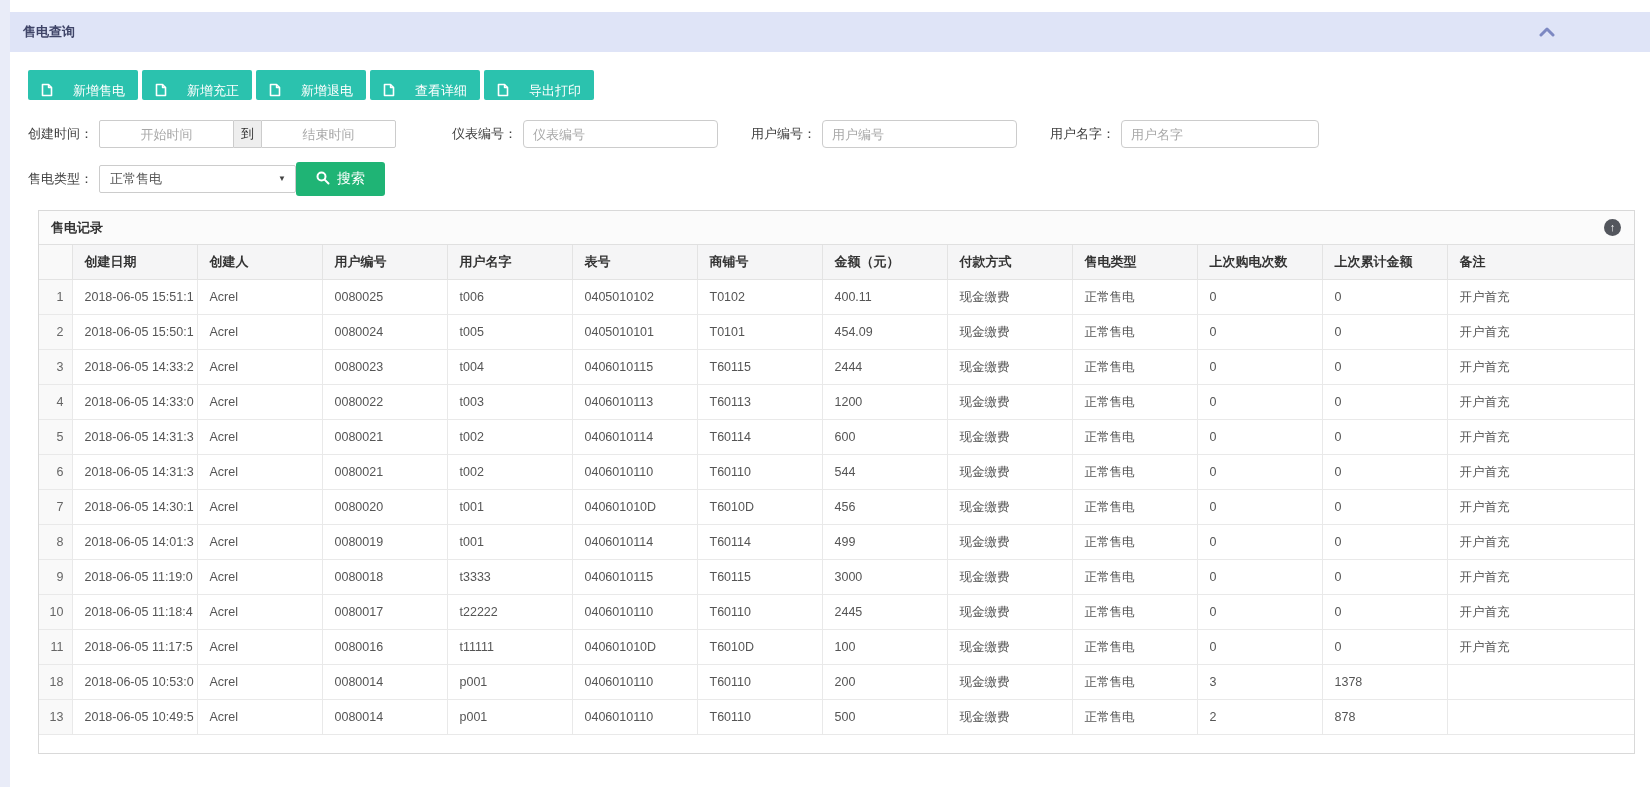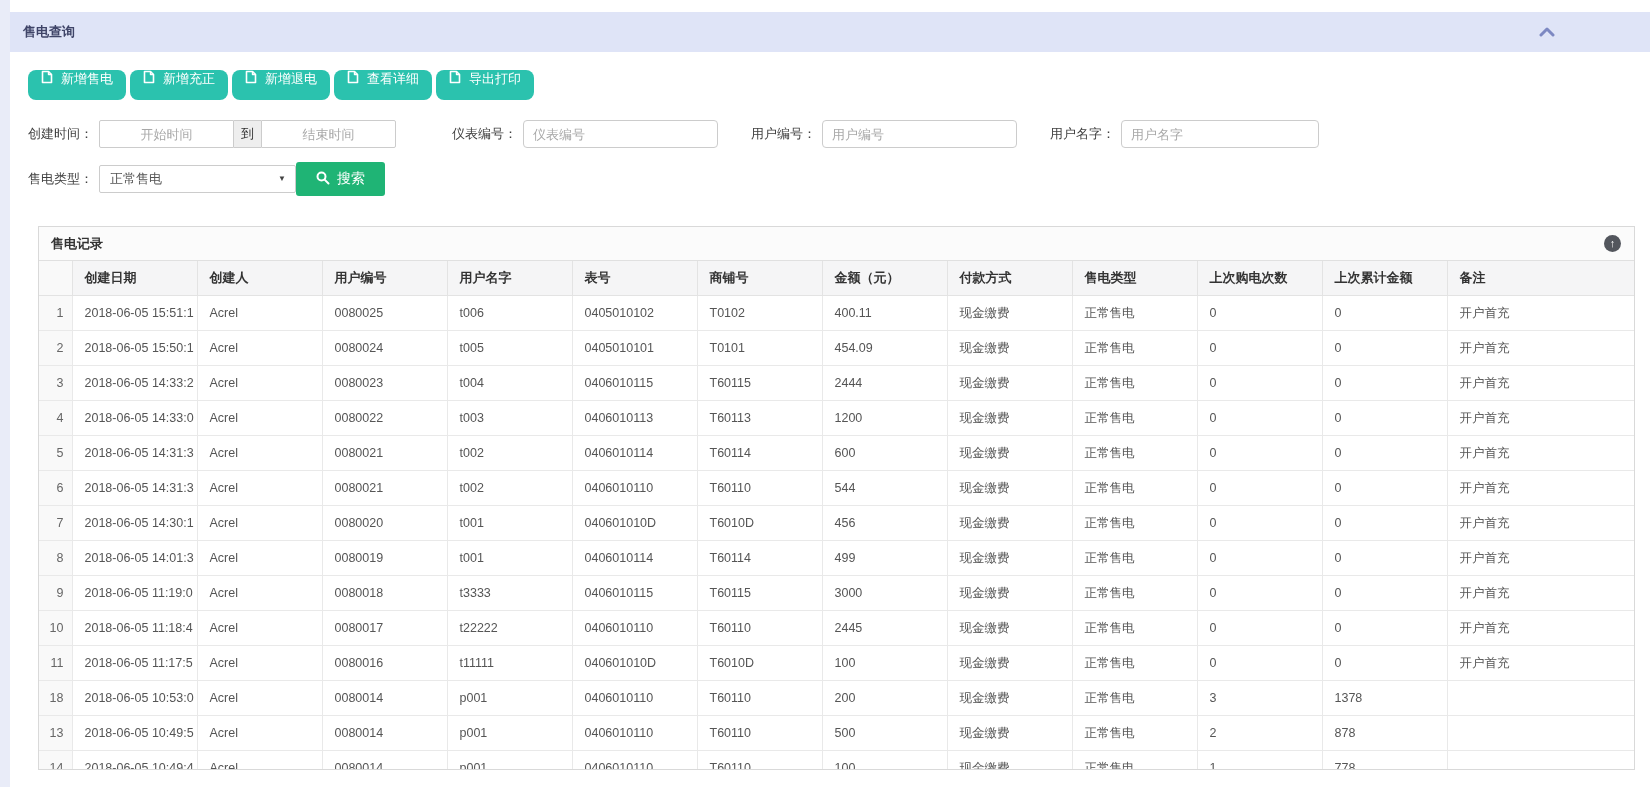--- a/index.html
+++ b/index.html
@@ -11,22 +11,22 @@
   
   .header-bar { position:absolute; left:10px; top:12px; right:0; height:40px;
     background:#dfe4f7; display:flex; align-items:center; }
   .header-title { font-size:13px; font-weight:bold; color:#3f4468; padding-left:13px; }
   .header-collapse { position:absolute; right:95px; top:13px; width:16px; height:14px; cursor:pointer; }
 
   
   .content { position:absolute; left:10px; top:52px; right:0; padding:18px 15px 0 18px; }
 
   .toolbar { display:flex; gap:4px; }
-  .tbtn { display:inline-flex; align-items:flex-start; gap:8px; height:30px; padding:0 13px;
-    background:#2bc2ae; color:#fff; font-size:13px; border:none; border-radius:8px; cursor:pointer;
+  .tbtn { display:inline-flex; align-items:flex-end; gap:20px; height:30px; padding:0 13px;
+    background:#2bc2ae; color:#fff; font-size:13px; border:none; border-radius:2px; cursor:pointer;
     font-family:inherit; }
 
   .filter-row { display:flex; align-items:center; font-size:13px; color:#404040; }
   .filter-row1 { margin-top:20px; }
   .filter-row2 { margin-top:14px; }
   .fgroup { display:flex; align-items:center; }
   .fgroup label { margin-right:6px; white-space:nowrap; }
   .fin { height:28px; border:1px solid #ccc; border-radius:4px; padding:0 9px;
     font-size:13px; color:#555; font-family:inherit; outline:none; background:#fff; }
   .fin::placeholder { color:#a8a8a8; }
@@ -40,21 +40,21 @@
 
   .selectbox { position:relative; width:197px; height:28px; border:1px solid #ccc; border-radius:2px;
     background:#fff; font-size:13px; color:#555; line-height:26px; padding:0 22px 0 10px; cursor:pointer; }
   .select-caret { position:absolute; right:9px; top:0; line-height:26px; font-size:8px; color:#444; }
 
   .search-btn { display:inline-flex; align-items:center; gap:7px; 
     height:34px; padding:0 20px; background:#1fb475; border:none; border-radius:3px;
     color:#fff; font-size:14px; cursor:pointer; font-family:inherit; }
 
   
-  .panel { margin-top:30px; margin-left:10px; border:1px solid #d9d9d9; background:#fff; }
+  .panel { margin-top:14px; margin-left:10px; border:1px solid #d9d9d9; background:#fff; }
   .panel-head { position:relative; height:34px; line-height:33px; padding:0 12px;
     background:#fbfbfb; border-bottom:1px solid #e0e0e0; font-size:13px; font-weight:bold; color:#333; }
   .panel-up { position:absolute; right:13px; top:8px; width:17px; height:17px; border-radius:50%;
     background:#53565d; color:#fff; font-size:11px; line-height:17px; text-align:center; cursor:pointer; }
 
   .table-clip { height:508px; overflow:hidden; }
   table { width:100%; border-collapse:collapse; table-layout:fixed; }
   th, td { border:1px solid #e9e9e9; padding:9px 0 9px 12px; line-height:16px;
     text-align:left; white-space:nowrap; overflow:hidden; }
   th { background:#f5f5f6; font-size:13px; font-weight:bold; color:#333; border-color:#e3e3e3; }
@@ -400,33 +400,18 @@
               <td>p001</td>
               <td>0406010110</td>
               <td>T60110</td>
               <td>500</td>
               <td>现金缴费</td>
               <td>正常售电</td>
               <td>2</td>
               <td>878</td>
               <td></td>
             </tr>
-            <tr>
-              <td class="idx">14</td>
-              <td>2018-06-05 10:49:4</td>
-              <td>Acrel</td>
-              <td>0080014</td>
-              <td>p001</td>
-              <td>0406010110</td>
-              <td>T60110</td>
-              <td>100</td>
-              <td>现金缴费</td>
-              <td>正常售电</td>
-              <td>1</td>
-              <td>778</td>
-              <td></td>
-            </tr>
           </tbody>
       </table>
     </div>
   </div>
 
 </div>
 
 </body></html>

